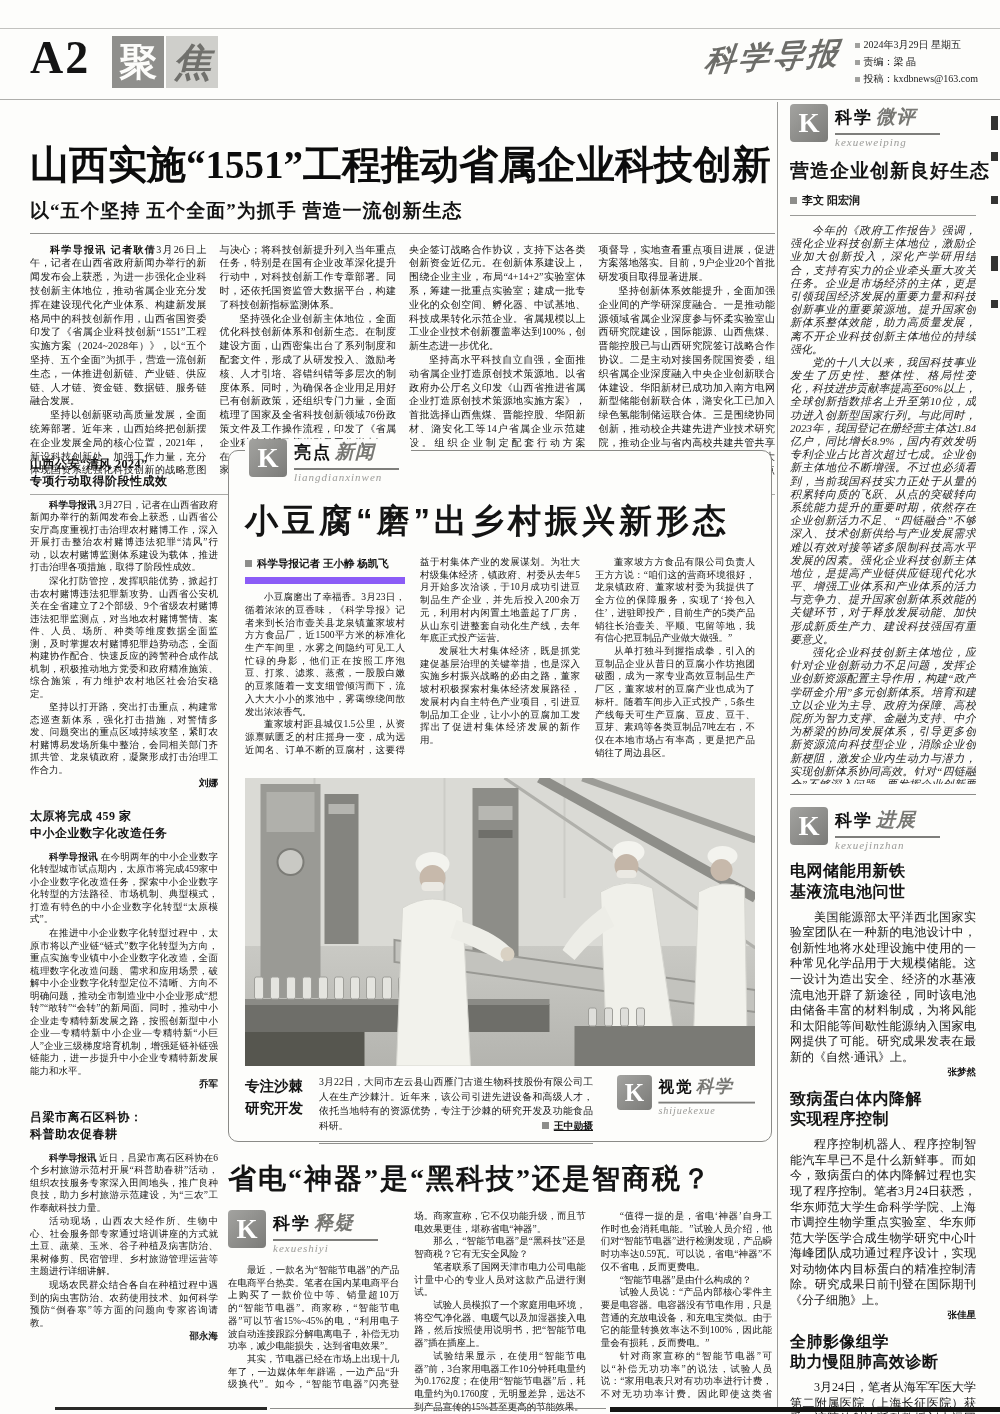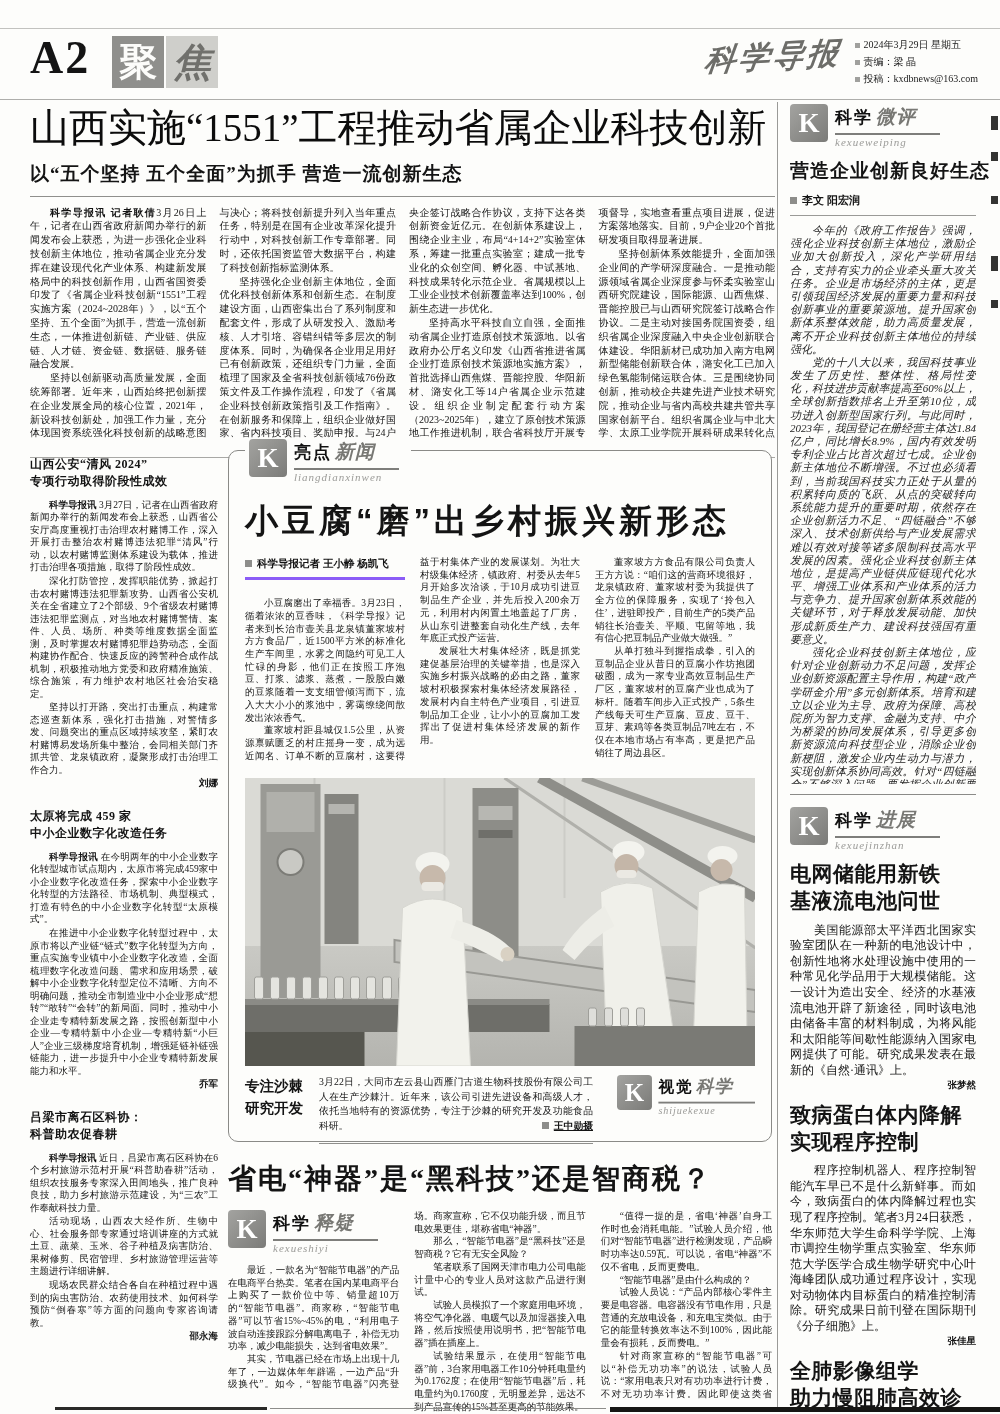--- a/index.html
+++ b/index.html
@@ -21,22 +21,22 @@
   .masthead { font-size:31px; font-style:italic; font-weight:700; color:#6d6d69;
               letter-spacing:3px; transform:rotate(-3deg) skewX(-10deg); margin:0 14px 8px 0; }
   .headinfo { font-size:10px; line-height:1.7; color:#222; padding-bottom:2px; }
   .headinfo .hline { white-space:nowrap; }
   .sq { display:inline-block; width:7px; height:7px; background:#8d8d8a; margin-right:5px; }
   .sq.s { width:5px; height:5px; margin-right:4px; background:#a0a09d; }
   .hdr-rule { position:absolute; top:99px; left:0; width:100%; height:1px; background:#aeaeab; }
 
   
   .lead { position:absolute; left:30px; top:106px; width:745px; }
-  .lead h1 { font-size:39px; font-weight:400; line-height:1.12; letter-spacing:0;
-             white-space:nowrap; color:#0c0c0c; }
+  .lead h1 { font-size:39px; font-weight:700; line-height:1.12; letter-spacing:0;
+             white-space:nowrap; color:#0c0c0c;margin-top:37px; }
   .lead .subhead { font-size:19px; font-weight:600; margin-top:11px; padding-bottom:9px;
                    border-bottom:1px solid #8f8f8c; letter-spacing:1px; }
   .lead-cols { margin-top:9px; column-count:4; column-gap:13px; column-fill:auto;
                height:252px; overflow:hidden; font-size:10px; line-height:1.38;
                text-align:justify; border-bottom:1px solid #a8a8a5; padding-bottom:4px; }
   .lead-cols p, .body p { text-indent:2em; }
   .intro { font-family:"Liberation Sans","DejaVu Sans",sans-serif; font-weight:700; }
 
   
   .left-rail { position:absolute; left:30px; top:456px; width:188px; }
@@ -64,22 +64,22 @@
 
   
   .hl-box { position:absolute; left:228px; top:450px; width:544px; height:692px;
             border:1.2px solid #8a8a87; border-radius:10px; background:#fdfdfb;
             padding:14px 16px 0; }
   .hl-badge { position:absolute; top:-12px; left:16px; background:#fdfdfb; padding:0 12px 0 4px; }
   .hl-head { font-family:"Liberation Sans","DejaVu Sans",sans-serif; font-size:33px;
              font-weight:900; letter-spacing:4px; margin-top:34px; white-space:nowrap; }
   .hl-cols { margin-top:12px; column-count:3; column-gap:15px; column-fill:auto;
              height:212px; overflow:hidden; font-size:9.5px; line-height:1.34; text-align:justify; }
-  .hl-byline { font-weight:700; font-size:10.5px; border-bottom:3px solid #8b5cf6;
-               padding-bottom:7px; margin-bottom:17px;
+  .hl-byline { font-weight:700; font-size:10.5px; border-bottom:7px solid #8b5cf6;
+               padding-bottom:7px; margin-bottom:7px;
                font-family:"Liberation Sans","DejaVu Sans",sans-serif; }
   .photo { margin-top:10px; height:288px; overflow:hidden; background:#c9c9c4; }
   .photo svg { width:100%; height:100%; display:block; }
   .cap-row { display:flex; gap:12px; padding:9px 0 0; align-items:flex-start; }
   .cap-label { flex:0 0 62px; font-weight:800; font-size:14.5px; line-height:1.55;
                font-family:"Liberation Sans","DejaVu Sans",sans-serif; }
   .cap-text { flex:1; font-size:9.8px; line-height:1.5; text-align:justify;
               border-bottom:1px solid #8f8f8c; padding-bottom:9px; }
   .credit { float:right; white-space:nowrap; font-weight:600;text-decoration:underline; }
   .vb { transform:scale(.92); transform-origin:top right; }
@@ -98,21 +98,21 @@
   .wp-head { font-family:"Liberation Sans","DejaVu Sans",sans-serif; font-size:19px;
              font-weight:800; letter-spacing:1px; margin:10px 0 9px; white-space:nowrap; }
   .wp-byline { font-size:11px; font-weight:700; border-bottom:1px solid #9a9a97;
                padding-bottom:7px; margin-bottom:8px;
                font-family:"Liberation Sans","DejaVu Sans",sans-serif; }
   .wp-body { height:560px; overflow:hidden; font-size:11px; line-height:1.2;
              text-align:justify; font-style:italic; color:#1c1c1c; }
   .wp-body p { text-indent:2em; }
   .rail-hr { height:1px; background:#8b8b88; margin:10px 0 12px; }
   .jz-art { margin-top:10px; }
-  .jz-art h3 { font-family:Liberation Serif, serif; font-size:21px;
+  .jz-art h3 { font-family:Liberation Sans, sans-serif; font-size:16px;
                font-weight:700; line-height:1.3; letter-spacing:.5px; margin-bottom:7px; }
   .jz-art h3 span { display:block; }
   .jz-body { font-size:12px; line-height:1.3; text-align:justify; text-indent:2em; }
   .jz-sign { text-align:right; font-weight:700; font-size:9.5px;
              font-family:"Liberation Sans","DejaVu Sans",sans-serif; }
 
   
   .bb1 { position:absolute; left:55px; width:212px; bottom:4px; height:3px; background:#2a2a28; }
   .bbm { position:absolute; left:270px; width:336px; bottom:5px; height:1px; background:#8d8d8a; }
   .bb2 { position:absolute; left:610px; right:0; bottom:2px; height:5px; background:#161614; }

